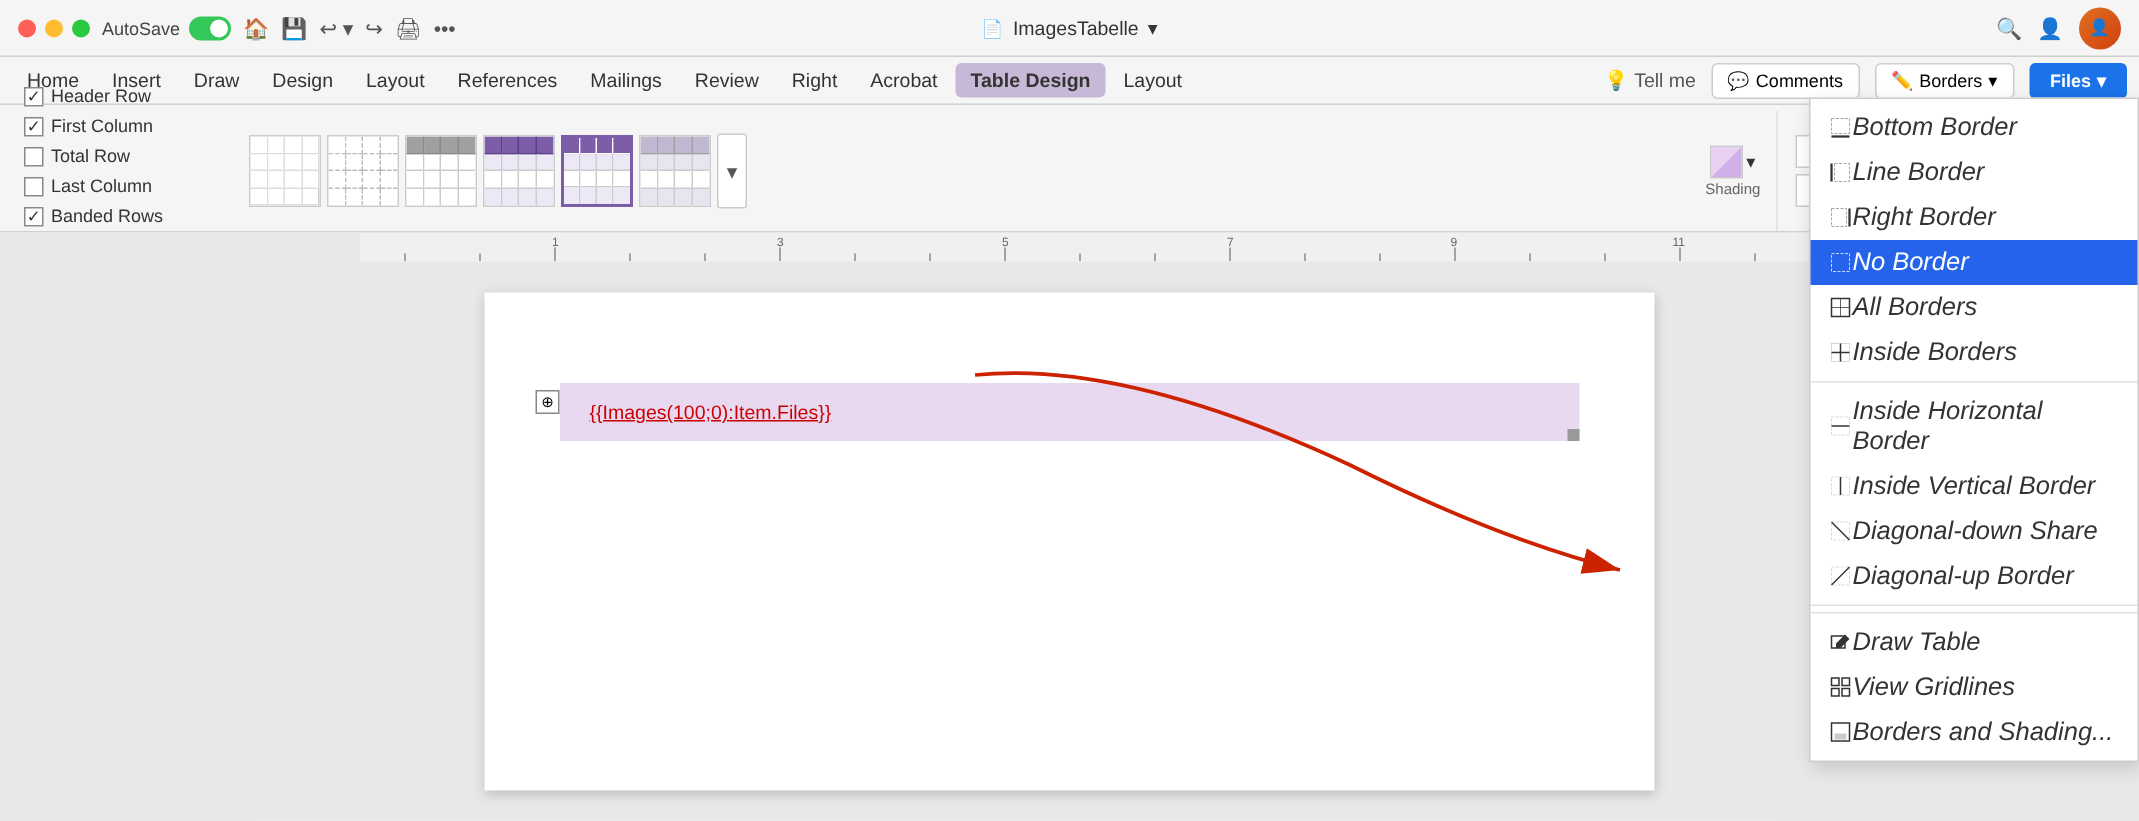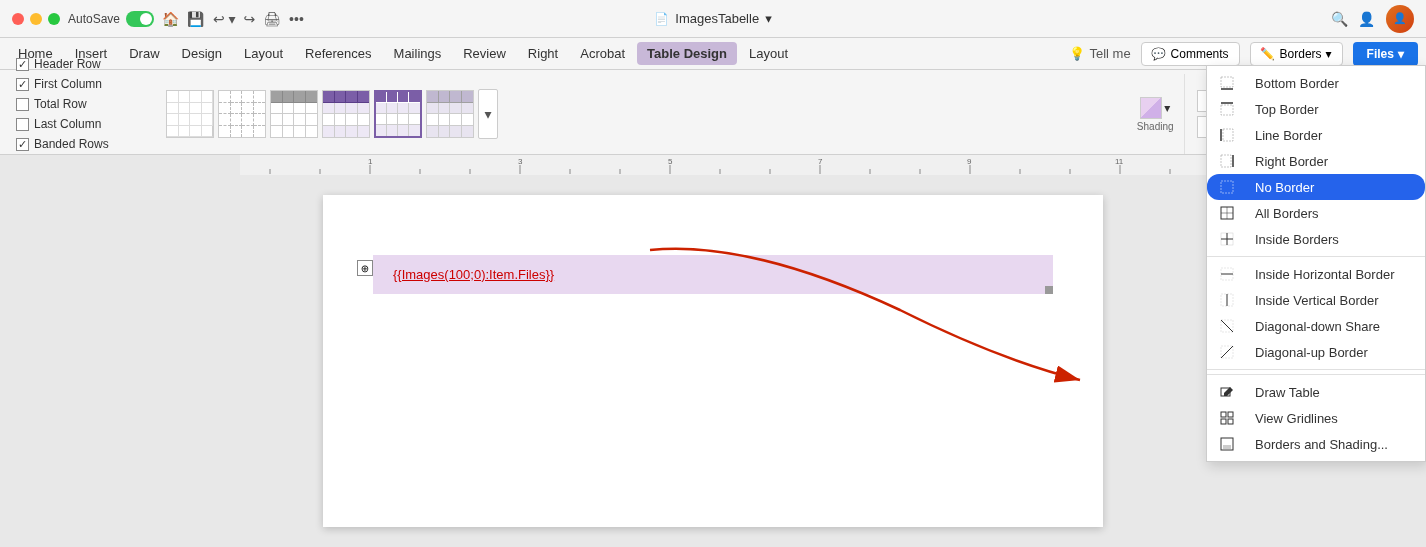--- a/index.html
+++ b/index.html
@@ -160,27 +160,28 @@
       width: 220px;
       background: white;
       border: 1px solid #ccc;
       box-shadow: 2px 4px 12px rgba(0,0,0,0.15);
       z-index: 1000;
       padding: 4px 0;
     }
     .dropdown-item {
       display: flex;
       align-items: center;
-      gap: 20px;
+      gap: 0;
       padding: 5px 12px;
-      font-size: 13px;
+      font-size: 17px;
       color: #333;
       cursor: pointer;
-    }
-    .dropdown-item.highlighted { background: #2563eb; color: white; border-radius: 12px; }
+      font-style: italic;
+    }
+    .dropdown-item.highlighted { background: #2563eb; color: white; }
     .dropdown-separator { height: 1px; background: #e0e0e0; margin: 4px 0; }
     .dropdown-icon { width: 16px; height: 16px; display: flex; align-items: center; justify-content: center; font-size: 12px; flex-shrink: 0; }
 
     
     .arrow-svg {
       position: absolute;
       top: 55px;
       left: 550px;
       width: 700px;
       height: 200px;
@@ -550,29 +551,20 @@
       <svg width="14" height="14" viewBox="0 0 14 14">
         <rect x="1" y="1" width="12" height="10" fill="none" stroke="#888" stroke-width="0.5" stroke-dasharray="2,1"></rect>
         <line x1="1" y1="13" x2="13" y2="13" stroke="#333" stroke-width="1.5"></line>
       </svg>
     </div>
     <span>Bottom Border</span>
   </div>
   <div class="dropdown-item">
     <div class="dropdown-icon">
       <svg width="14" height="14" viewBox="0 0 14 14">
-        <rect x="1" y="3" width="12" height="10" fill="none" stroke="#888" stroke-width="0.5" stroke-dasharray="2,1"></rect>
-        <line x1="1" y1="1" x2="13" y2="1" stroke="#333" stroke-width="1.5"></line>
-      </svg>
-    </div>
-    <span>Top Border</span>
-  </div>
-  <div class="dropdown-item">
-    <div class="dropdown-icon">
-      <svg width="14" height="14" viewBox="0 0 14 14">
         <rect x="3" y="1" width="10" height="12" fill="none" stroke="#888" stroke-width="0.5" stroke-dasharray="2,1"></rect>
         <line x1="1" y1="1" x2="1" y2="13" stroke="#333" stroke-width="1.5"></line>
       </svg>
     </div>
     <span>Line Border</span>
   </div>
   <div class="dropdown-item">
     <div class="dropdown-icon">
       <svg width="14" height="14" viewBox="0 0 14 14">
         <rect x="1" y="1" width="10" height="12" fill="none" stroke="#888" stroke-width="0.5" stroke-dasharray="2,1"></rect>

